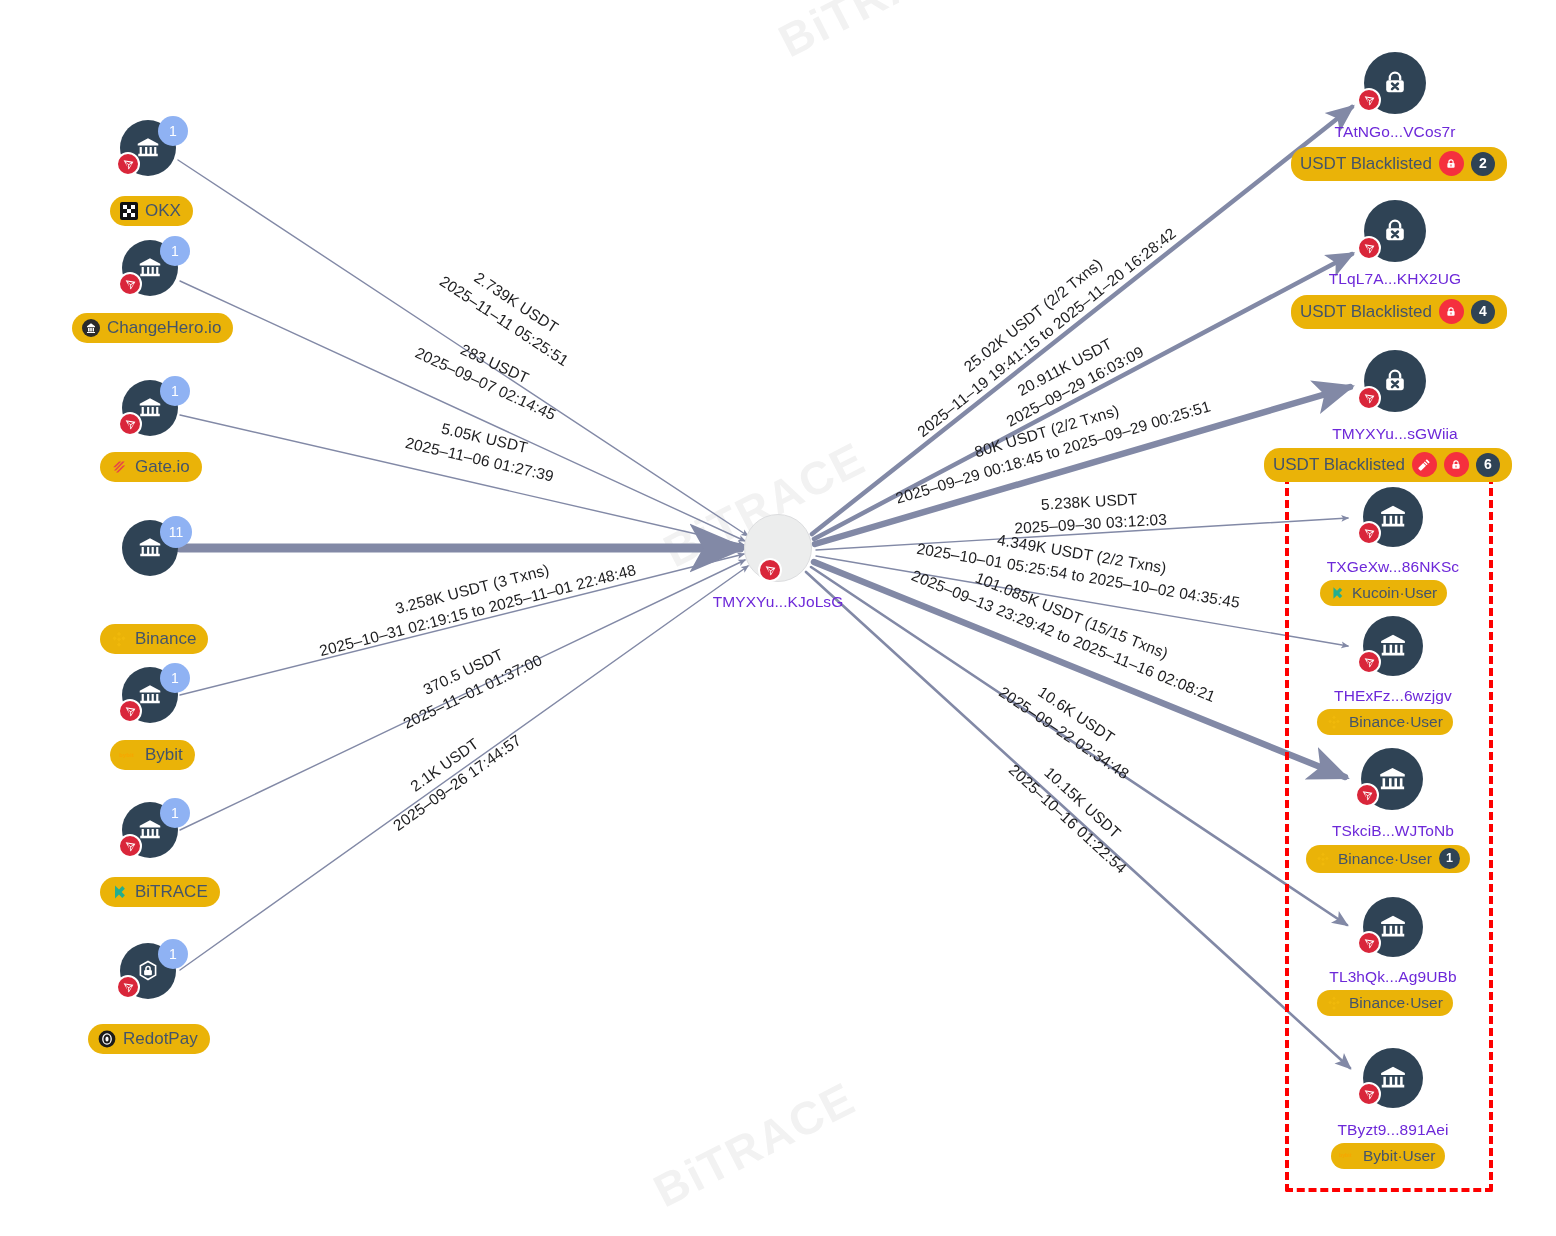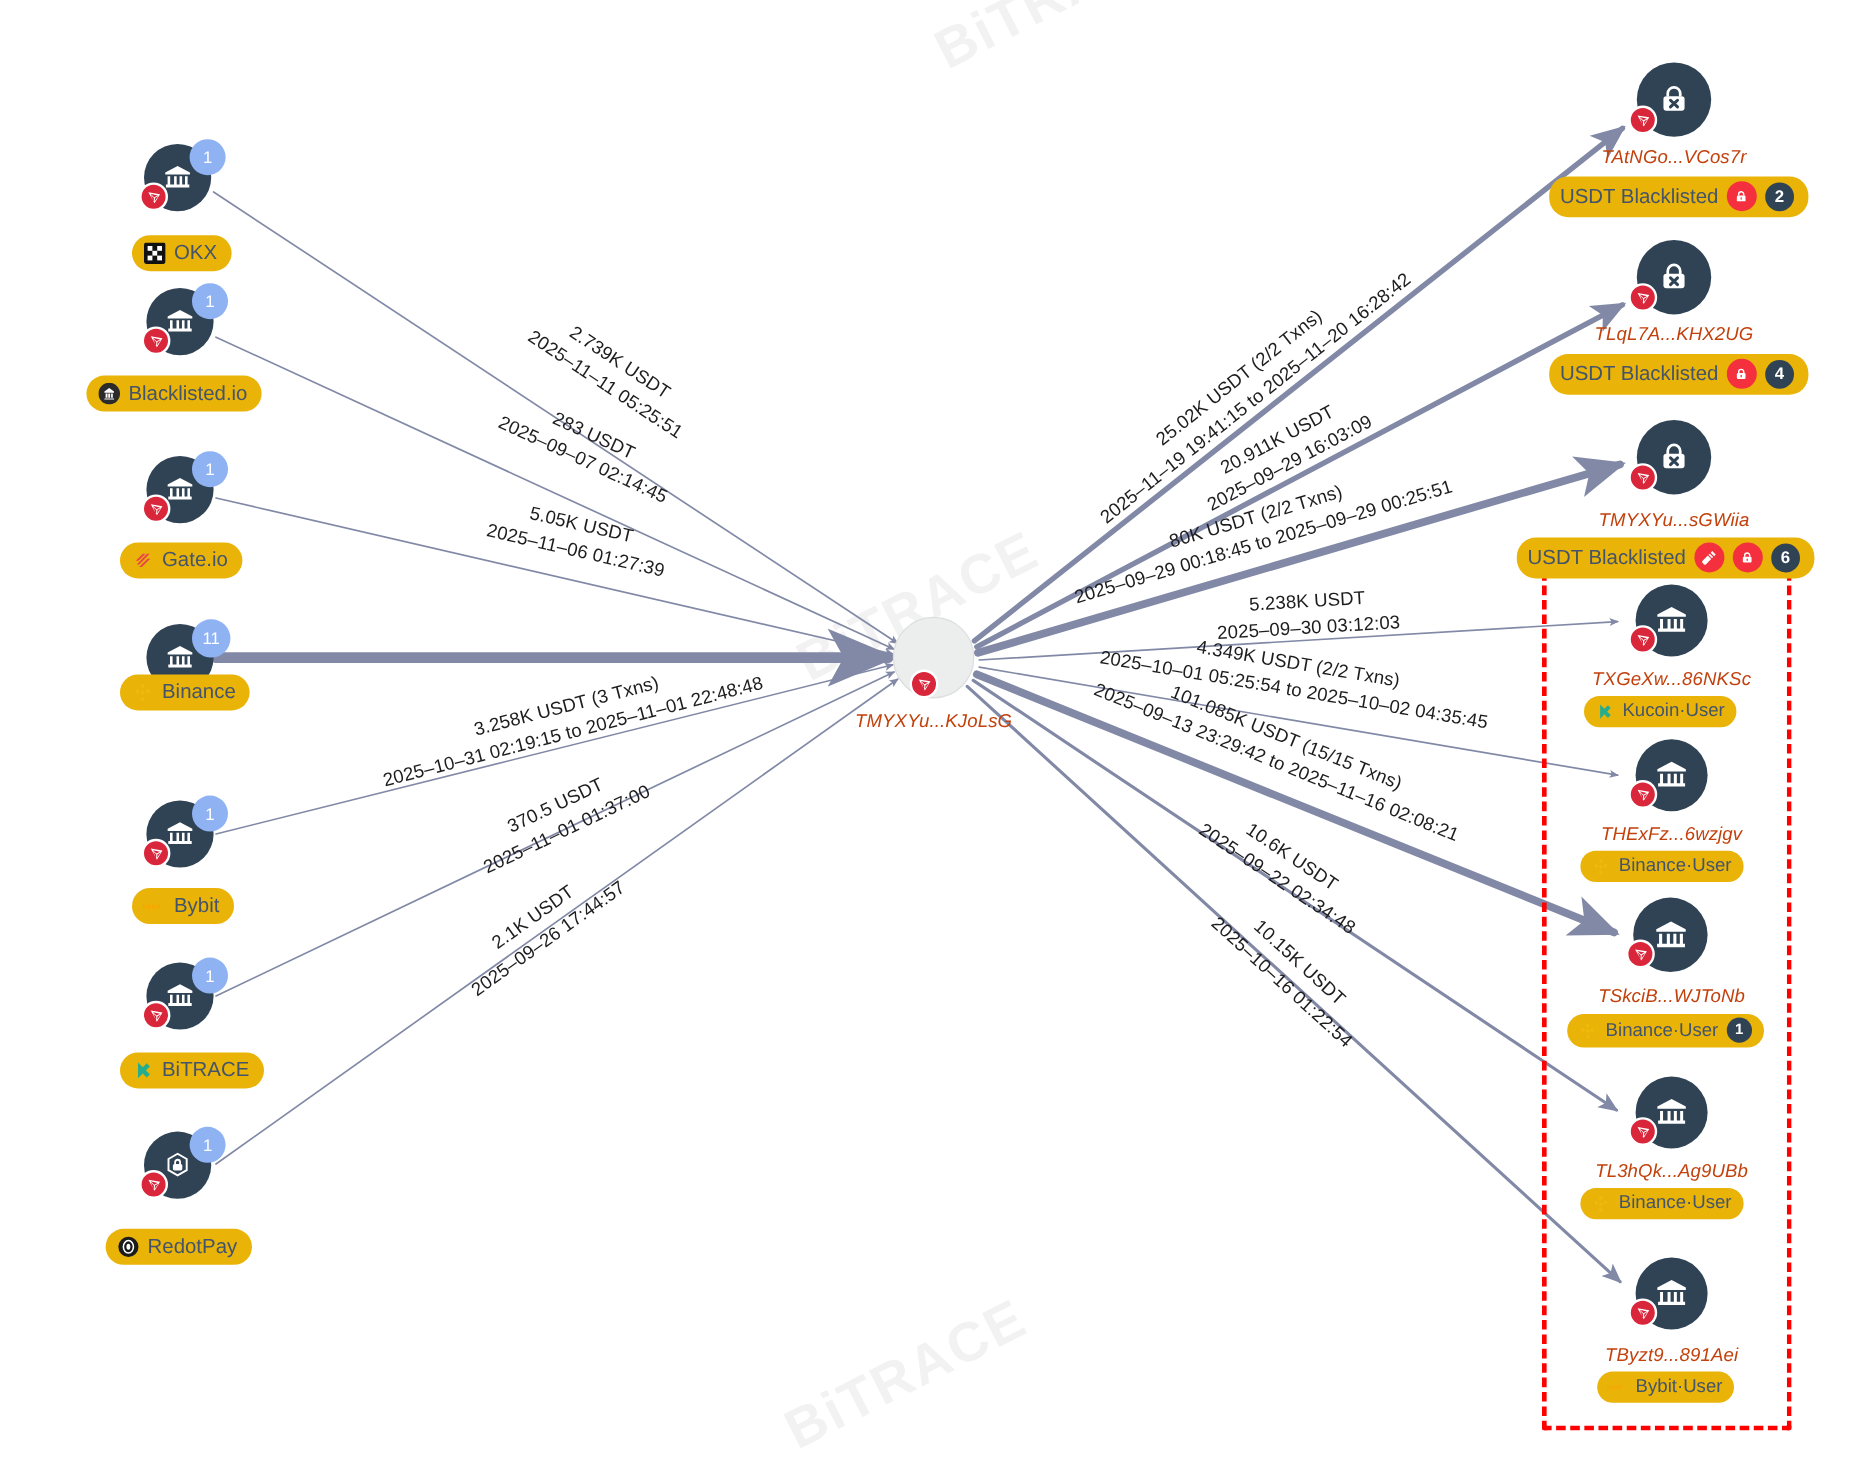--- a/index.html
+++ b/index.html
@@ -37,21 +37,21 @@
     font-size: 14px; font-weight: 400; line-height: 1;
   }
   .tron-badge {
     position: absolute; border-radius: 50%;
     background: #d9263a; border: 2px solid #fff;
     display: flex; align-items: center; justify-content: center;
   }
 
   .addr {
     position: absolute; text-align: center; white-space: nowrap;
-    font-size: 15.5px; color: #c2410c; letter-spacing: .1px; font-style: italic;
+    font-size: 15.5px; color: #6d28d9; letter-spacing: .1px;
   }
 
   .pill {
     position: absolute; display: inline-flex; align-items: center; gap: 7px;
     background: #eab308; border-radius: 16px; padding: 4px 12px 5px 9px;
     font-size: 17px; color: #44546a; white-space: nowrap; line-height: 1.25;
   }
   .pill.small { font-size: 15.5px; padding: 3px 10px 4px 8px; }
   .pill .lg { width: 19px; height: 19px; display:inline-flex; align-items:center; justify-content:center; flex:0 0 auto; }
   .pill.small .lg { width: 17px; height: 17px; }
@@ -236,21 +236,21 @@
         </svg>
     </div>
   </div>
   <div class="pill" style="left:72px; top:313px;">
     <span class="lg">
       <svg width="18" height="18" viewBox="0 0 18 18">
           <circle cx="9" cy="9" r="9" fill="#2b2b2b"></circle>
           <path d="M9 4.3l4 3v1H5v-1l4-3zM6 9h1.6v3.4H6V9zm2.2 0h1.6v3.4H8.2V9zm2.4 0H12v3.4h-1.4V9zM5 13h8v1H5v-1z" fill="#fff"></path>
         </svg>
     </span>
-    <span>Blacklisted.io</span>
+    <span>ChangeHero.io</span>
   </div>
 
   <div class="node" style="left:122px; top:380px;">
     <div class="circ dark" style="left:0; top:0; width:56px; height:56px;">
       <svg width="26" height="26" viewBox="0 0 24 24" fill="#fff">
           <path d="M12 3L2.5 8v1.6h19V8L12 3zm-7 4.2h14L12 4.9 5 7.2zM4.3 11v6.4H3v2.2h18v-2.2h-1.3V11h-2v6.4h-2.2V11h-2v6.4h-2.2V11h-2v6.4H6.3V11h-2z"></path>
         </svg>
     </div>
     <div class="cnt-badge" style="left:38px; top:-4px; width:30px; height:30px;">1</div>
     <div class="tron-badge" style="left:-4px; top:32px; width:24px; height:24px;">
@@ -272,21 +272,21 @@
   </div>
 
   <div class="node" style="left:122px; top:520px;">
     <div class="circ dark" style="left:0; top:0; width:56px; height:56px;">
       <svg width="26" height="26" viewBox="0 0 24 24" fill="#fff">
           <path d="M12 3L2.5 8v1.6h19V8L12 3zm-7 4.2h14L12 4.9 5 7.2zM4.3 11v6.4H3v2.2h18v-2.2h-1.3V11h-2v6.4h-2.2V11h-2v6.4h-2.2V11h-2v6.4H6.3V11h-2z"></path>
         </svg>
     </div>
     <div class="cnt-badge" style="left:38px; top:-4px; width:32px; height:32px;">11</div>
   </div>
-  <div class="pill" style="left:100px; top:562px;text-align:center;">
+  <div class="pill" style="left:100px; top:624px;text-align:center;">
     <span class="lg">
       <svg width="18" height="18" viewBox="0 0 18 18" fill="#f0b90b">
           <path d="M9 1.8l2.1 2.1L9 6 6.9 3.9 9 1.8zM4.6 6.2L6.7 8.3 4.6 10.4 2.5 8.3l2.1-2.1zM13.4 6.2l2.1 2.1-2.1 2.1-2.1-2.1 2.1-2.1zM9 7.2l2.1 2.1L9 11.4 6.9 9.3 9 7.2zM9 12.6l2.1 2.1L9 16.8l-2.1-2.1L9 12.6z"></path>
         </svg>
     </span>
     <span>Binance</span>
   </div>
 
   <div class="node" style="left:122px; top:667px;">
     <div class="circ dark" style="left:0; top:0; width:56px; height:56px;">

